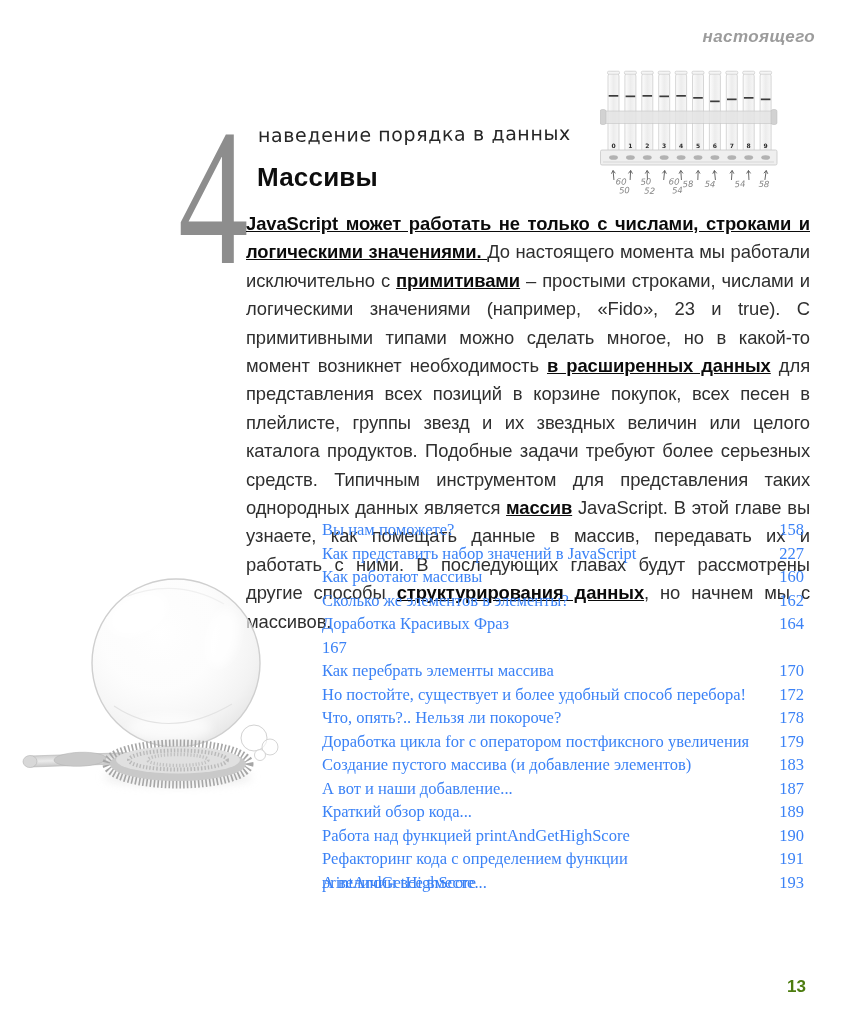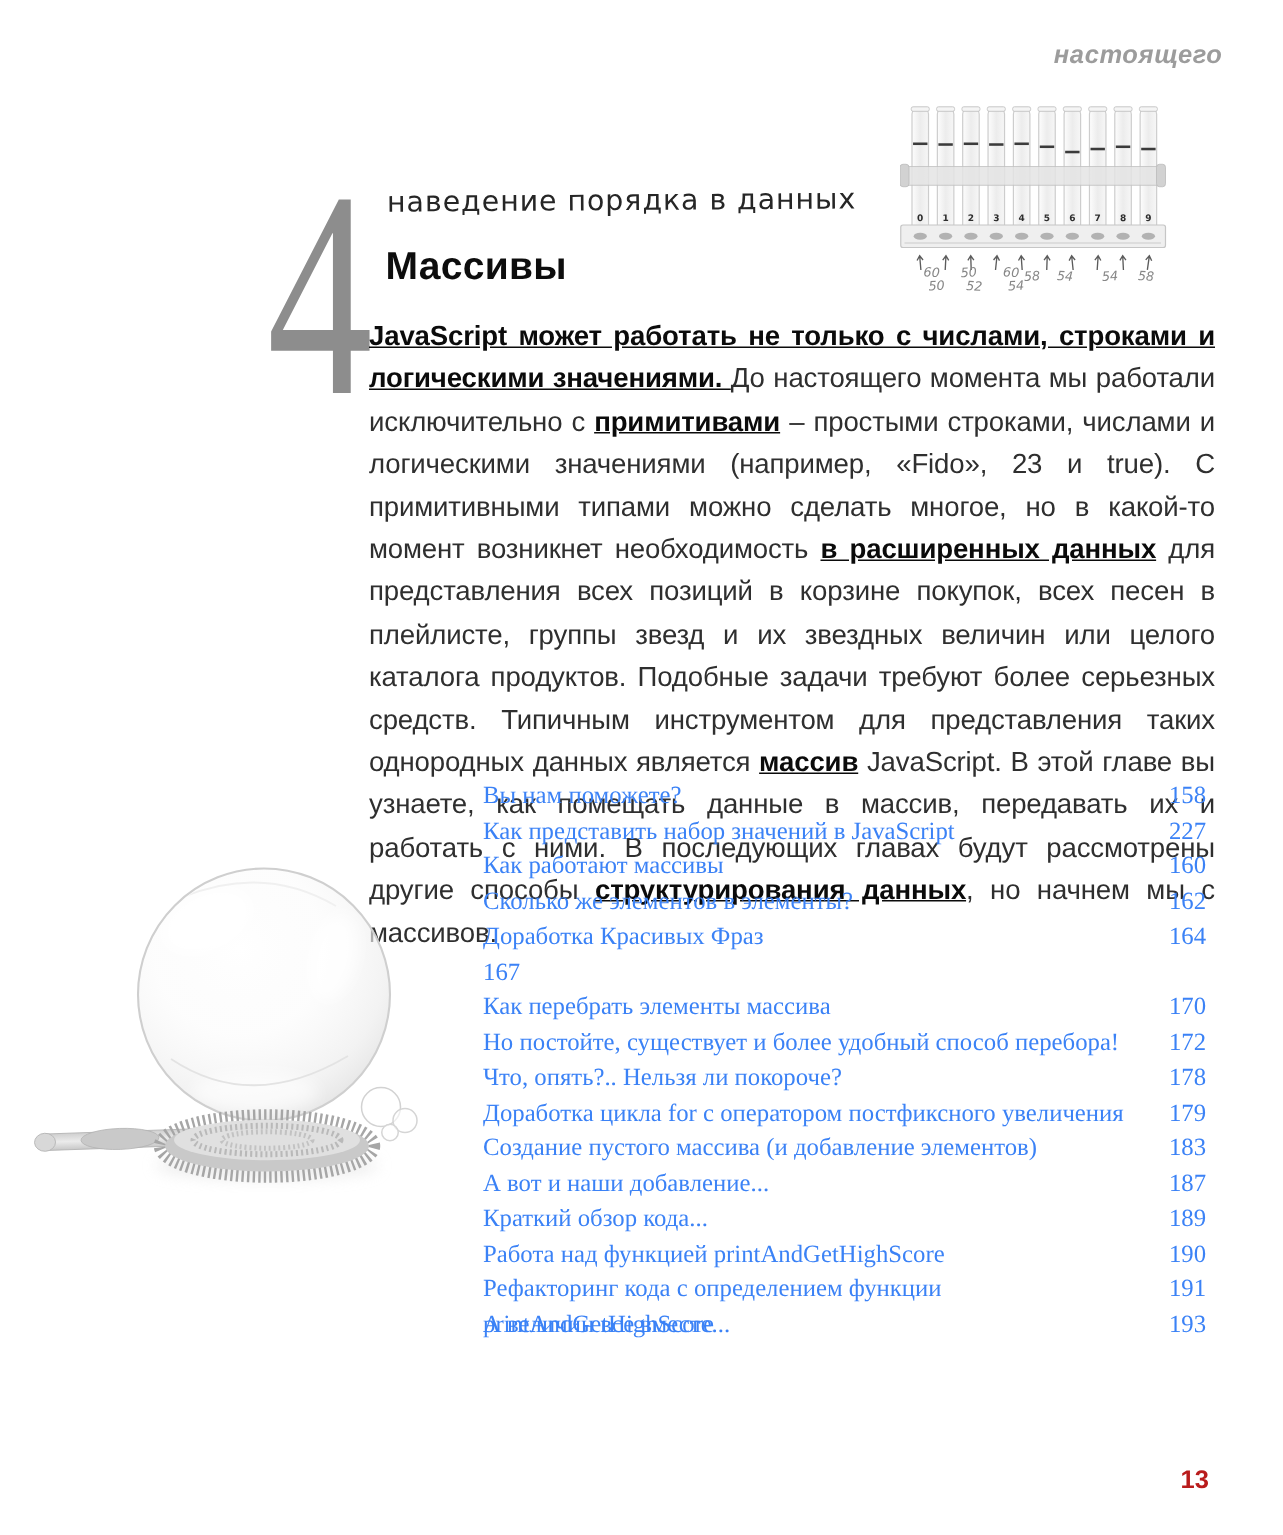--- a/index.html
+++ b/index.html
@@ -27,21 +27,21 @@
     letter-spacing:-.1px;}
   .intro .b{font-weight:bold;color:#0b0b0b;text-decoration:underline;}
 
   .toc{position:absolute;left:322px;top:518px;width:482px;
     font-family:"Liberation Serif",serif;font-size:16.5px;color:#3b82f6;}
   .toc-row{display:flex;justify-content:space-between;align-items:baseline;
     height:23.5px;line-height:23.5px;}
   .toc-row .pg{font-variant-numeric:lining-nums;}
 
   .page-number{position:absolute;right:49px;top:977px;
-    font-size:17px;font-weight:bold;color:#b91c1c;}
+    font-size:17px;font-weight:bold;color:#4d7c0f;}
 
   .tubes-fig{position:absolute;left:600px;top:56px;width:178px;height:142px;}
   .bubble-fig{position:absolute;left:18px;top:546px;width:300px;height:262px;}
 </style>
 </head>
 <body>
 
 <div class="header-label">настоящего</div>
 
 <svg class="tubes-fig" viewBox="0 0 178 142" xmlns="http://www.w3.org/2000/svg">

